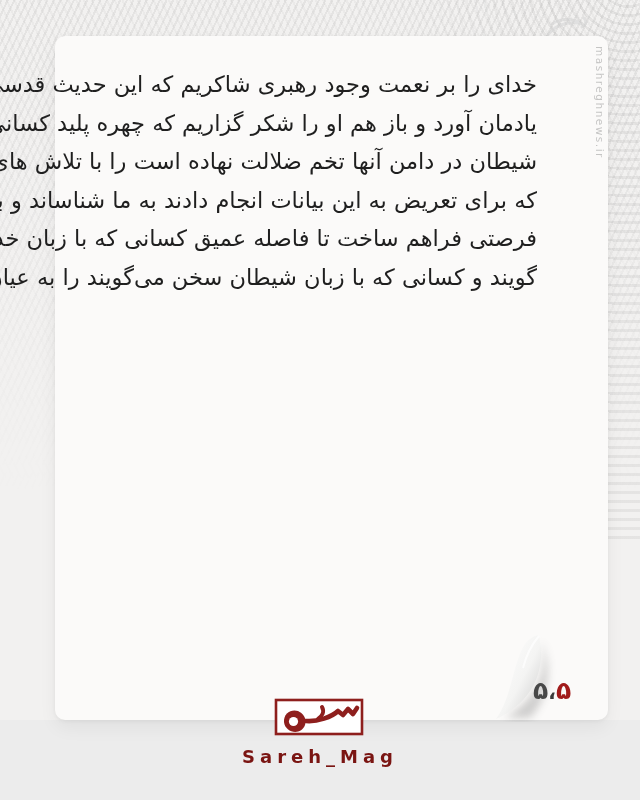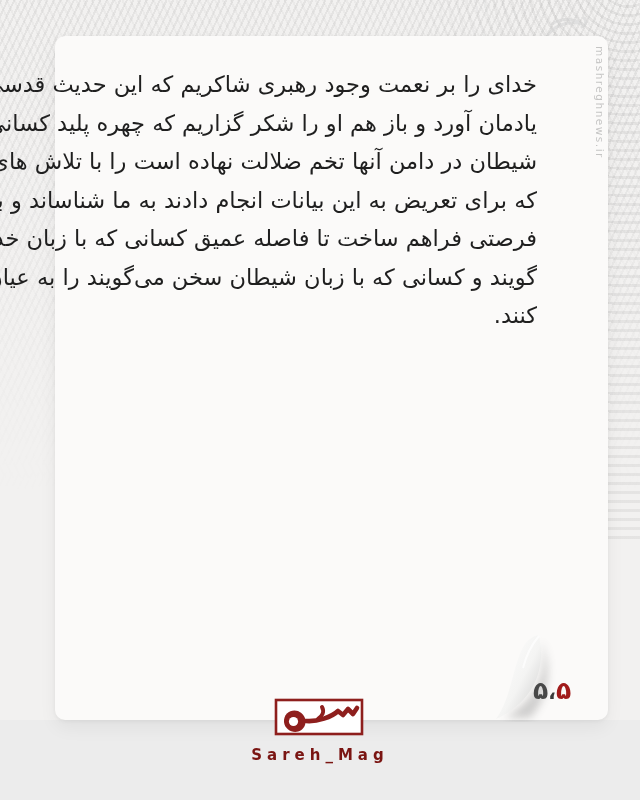--- a/index.html
+++ b/index.html
@@ -49,21 +49,21 @@
     font-size:25px;font-weight:bold;letter-spacing:1px;line-height:26px;
     white-space:nowrap;
   }
   .num-first{color:#474747;}
   .num-sep{color:#3a3a3a;font-size:20px;}
   .num-second{color:#a11b1b;}
   
   .logo-box{position:absolute;left:272px;top:696px;width:94px;height:44px;}
   .logo-caption{
     position:absolute;left:0;top:746px;width:640px;text-align:center;
-    font-size:15px;font-weight:bold;color:#7a1512;letter-spacing:5px;
+    font-size:18px;font-weight:bold;color:#7a1512;letter-spacing:5px;
   }
   
   .wm-logo{position:absolute;left:538px;top:8px;width:64px;height:50px;opacity:.55;}
   .wm-vtext{
     position:absolute;left:594px;top:46px;height:200px;
     writing-mode:vertical-rl;
     font-size:10.5px;color:#9a9a9a;opacity:.55;letter-spacing:1.5px;
     white-space:nowrap;
   }
 </style>
@@ -83,21 +83,20 @@
 </svg>
 
 <div class="page">
   <div class="article">
     <div class="line">خدای را بر نعمت وجود رهبری شاکریم که این حدیث قدسی را به</div>
     <div class="line">یادمان آورد و باز هم او را شکر گزاریم که چهره پلید کسانی را که</div>
     <div class="line">شیطان در دامن آنها تخم ضلالت نهاده است را با تلاش های سخیفی</div>
     <div class="line">که برای تعریض به این بیانات انجام دادند به ما شناساند و برای مردم</div>
     <div class="line">فرصتی فراهم ساخت تا فاصله عمیق کسانی که با زبان خدا سخن می</div>
     <div class="line">گویند و کسانی که با زبان شیطان سخن می‌گویند را به عیان مشاهده</div>
-    <div class="line">کنند.</div>
   </div>
 </div>
 
 <svg class="curl" viewBox="0 0 134 118">
   <defs>
     <linearGradient id="curlGrad" x1="0" y1="0" x2="1" y2="1">
       <stop offset="0" stop-color="#ffffff"></stop>
       <stop offset="0.55" stop-color="#f4f4f3"></stop>
       <stop offset="1" stop-color="#c9c9c9"></stop>
     </linearGradient>

